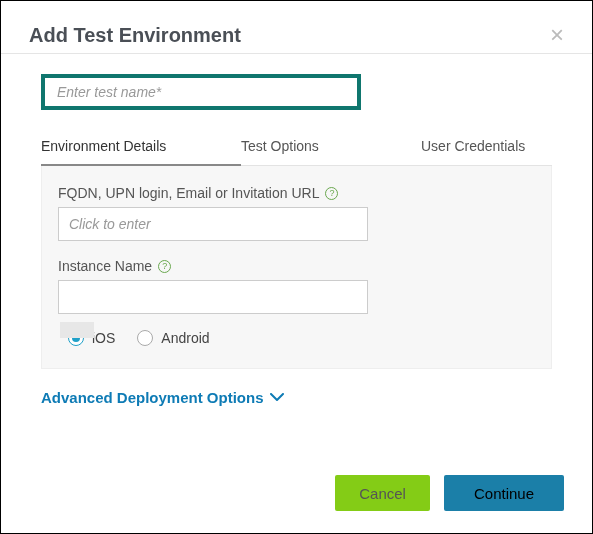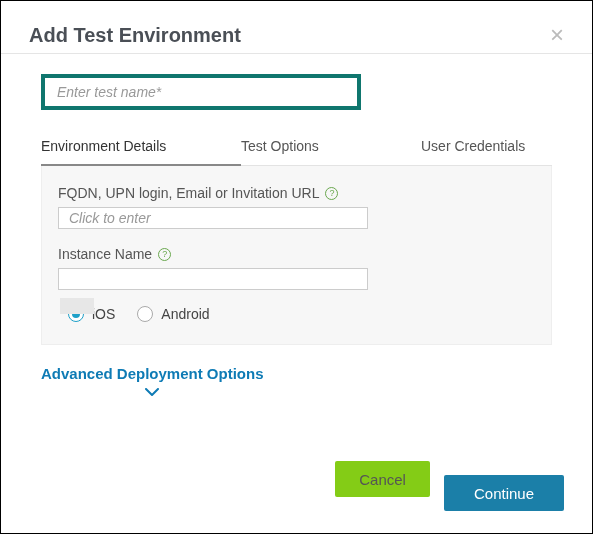--- a/index.html
+++ b/index.html
@@ -88,21 +88,21 @@
     display: inline-flex;
     align-items: center;
     justify-content: center;
     font-size: 9px;
     color: #6aa84f;
     line-height: 1;
     cursor: pointer;
   }
   .text-input {
     width: 310px;
-    height: 22px;
+    height: 34px;
     border: 1px solid #ccc;
     background: #fff;
     padding: 8px 10px;
     font-size: 14px;
     font-style: italic;
     outline: none;
     display: block;
   }
   .text-input::placeholder { color: #999; font-style: italic; }
   .text-input.disabled { background: #fff; color: #ccc; }
@@ -151,21 +151,20 @@
   .radio-label { font-size: 14px; color: #444; }
   .advanced {
     margin-top: 20px;
     color: #0e7bb5;
     font-size: 15px;
     font-weight: 600;
     cursor: pointer;
     display: inline-flex;
     align-items: center;
     gap: 6px;
-    flex-direction: column;
   }
   .chevron {
     display: inline-block;
   }
   .chevron svg { display: block; }
   .footer {
     position: absolute;
     bottom: 22px;
     right: 28px;
     display: flex;
@@ -178,23 +177,22 @@
     border: none;
     cursor: pointer;
     border-radius: 2px;
   }
   .btn-cancel {
     background: #84cc16;
     color: #555;
   }
   .btn-continue {
     background: #1b7fa8;
-    color: #ffffff;
+    color: #000000;
     padding: 0 30px;
-    margin-top: 14px;
   }
 </style>
 </head>
 <body>
 
 <div class="header">
   <div class="title">Add Test Environment</div>
   <div class="close-btn">×</div>
 </div>
 

